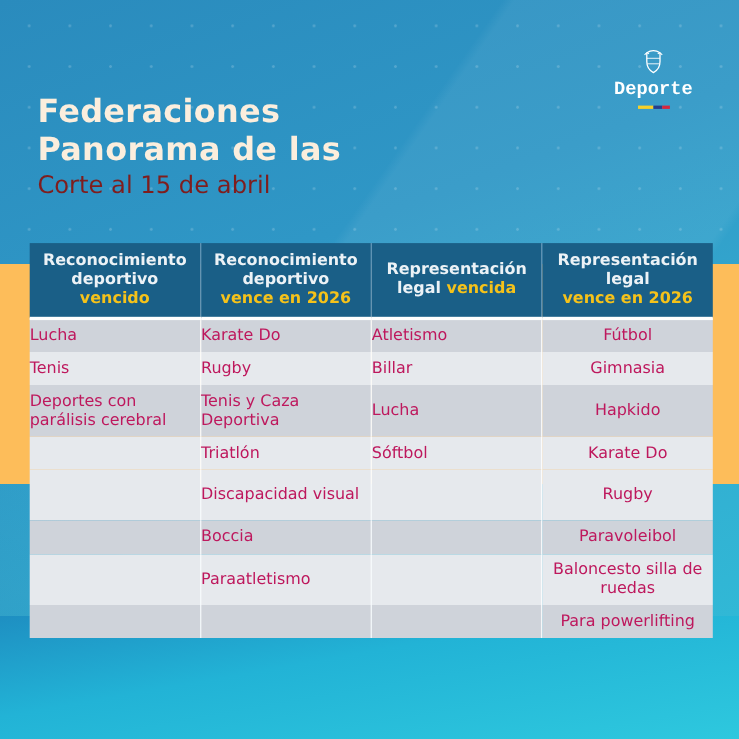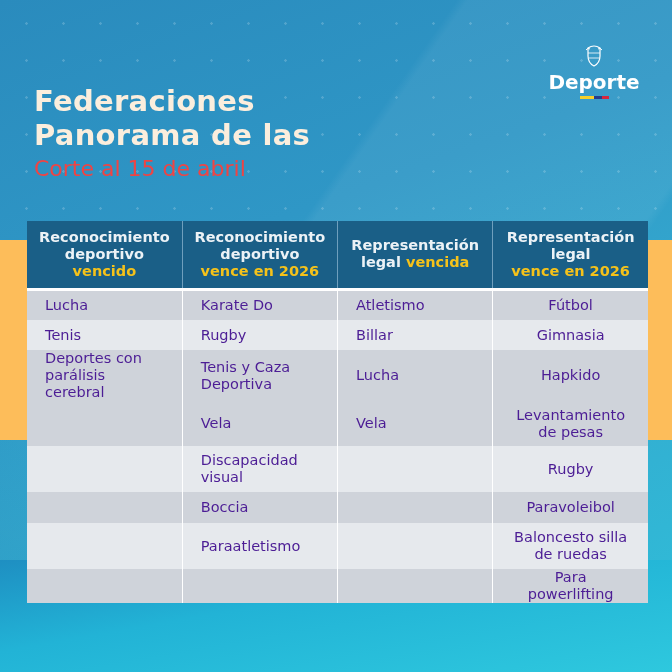--- a/index.html
+++ b/index.html
@@ -31,48 +31,48 @@
       position: absolute; left: 0; top: 240px; width: 672px; height: 200px;
       background: #fdbd5a;
     }
     .title {
       position: absolute; left: 34px; top: 84px;
       color: #fbeedd; font-weight: bold; font-size: 29px; line-height: 34px;
       letter-spacing: 0.3px;
     }
     .subtitle {
       position: absolute; left: 34px; top: 156px;
-      color: #ef4444; font-size: 22px; line-height: 26px;
+      color: #7f1d1d; font-size: 22px; line-height: 26px;
     }
     .logo {
       position: absolute; left: 548px; top: 44px; width: 92px; height: 62px;
       text-align: center; color: #ffffff;
     }
     .logo .shield { display: block; margin: 0 auto; width: 20px; height: 24px; }
-    .logo .brand { font-size: 20px; font-weight: bold; line-height: 20px; margin-top: 4px; }
+    .logo .brand { font-size: 17px; font-weight: bold; line-height: 20px; margin-top: 4px; font-family: Liberation Mono, monospace; }
     .logo .flag { display: flex; justify-content: center; margin-top: 4px; }
     .logo .flag span { display: block; height: 3px; }
     .flag .yellow { width: 14px; background: #f6d02a; }
     .flag .blue { width: 8px; background: #263e8c; }
     .flag .red { width: 7px; background: #d7263d; }
 
     .table-wrap {
       position: absolute; left: 27px; top: 221px; width: 621px;
     }
     table { border-collapse: collapse; width: 621px; table-layout: fixed; }
     th {
       background: #1a5f87; color: #ecf2f6; font-weight: bold; font-size: 14.5px;
       line-height: 17px; text-align: center; height: 68px; padding: 2px 2px;
       border-right: 1px solid #6f9fbd; vertical-align: middle;
     }
     th:last-child { border-right: none; }
     th .hl { color: #f5c21a; }
     td {
-      font-size: 14.5px; line-height: 17px; color: #4c1d95;
-      padding: 0 18px; border-right: 1px solid #ffffff; vertical-align: middle;
+      font-size: 14.5px; line-height: 17px; color: #be185d;
+      padding: 0 0; border-right: 1px solid #ffffff; vertical-align: middle;
     }
     td:last-child { border-right: none; text-align: center; }
     tr.odd td { background: #cfd3da; }
     tr.even td { background: #e6e9ed; margin-top: 16px; }
     tr.first td { border-top: 3px solid #ffffff; }
   </style>
 </head>
 <body>
 
 <div class="bg-facet2"></div>
@@ -139,25 +139,25 @@
         <td>Rugby</td>
         <td>Billar</td>
         <td>Gimnasia</td>
       </tr>
       <tr class="odd" style="height:47px">
         <td>Deportes con parálisis cerebral</td>
         <td>Tenis y Caza Deportiva</td>
         <td>Lucha</td>
         <td>Hapkido</td>
       </tr>
-      <tr class="odd" style="height:45px">
+      <tr class="even" style="height:30px">
         <td></td>
-        <td>Vela</td>
-        <td>Vela</td>
-        <td>Levantamiento de pesas</td>
+        <td>Triatlón</td>
+        <td>Sóftbol</td>
+        <td>Karate Do</td>
       </tr>
       <tr class="even" style="height:46px">
         <td></td>
         <td>Discapacidad visual</td>
         <td></td>
         <td>Rugby</td>
       </tr>
       <tr class="odd" style="height:31px">
         <td></td>
         <td>Boccia</td>

